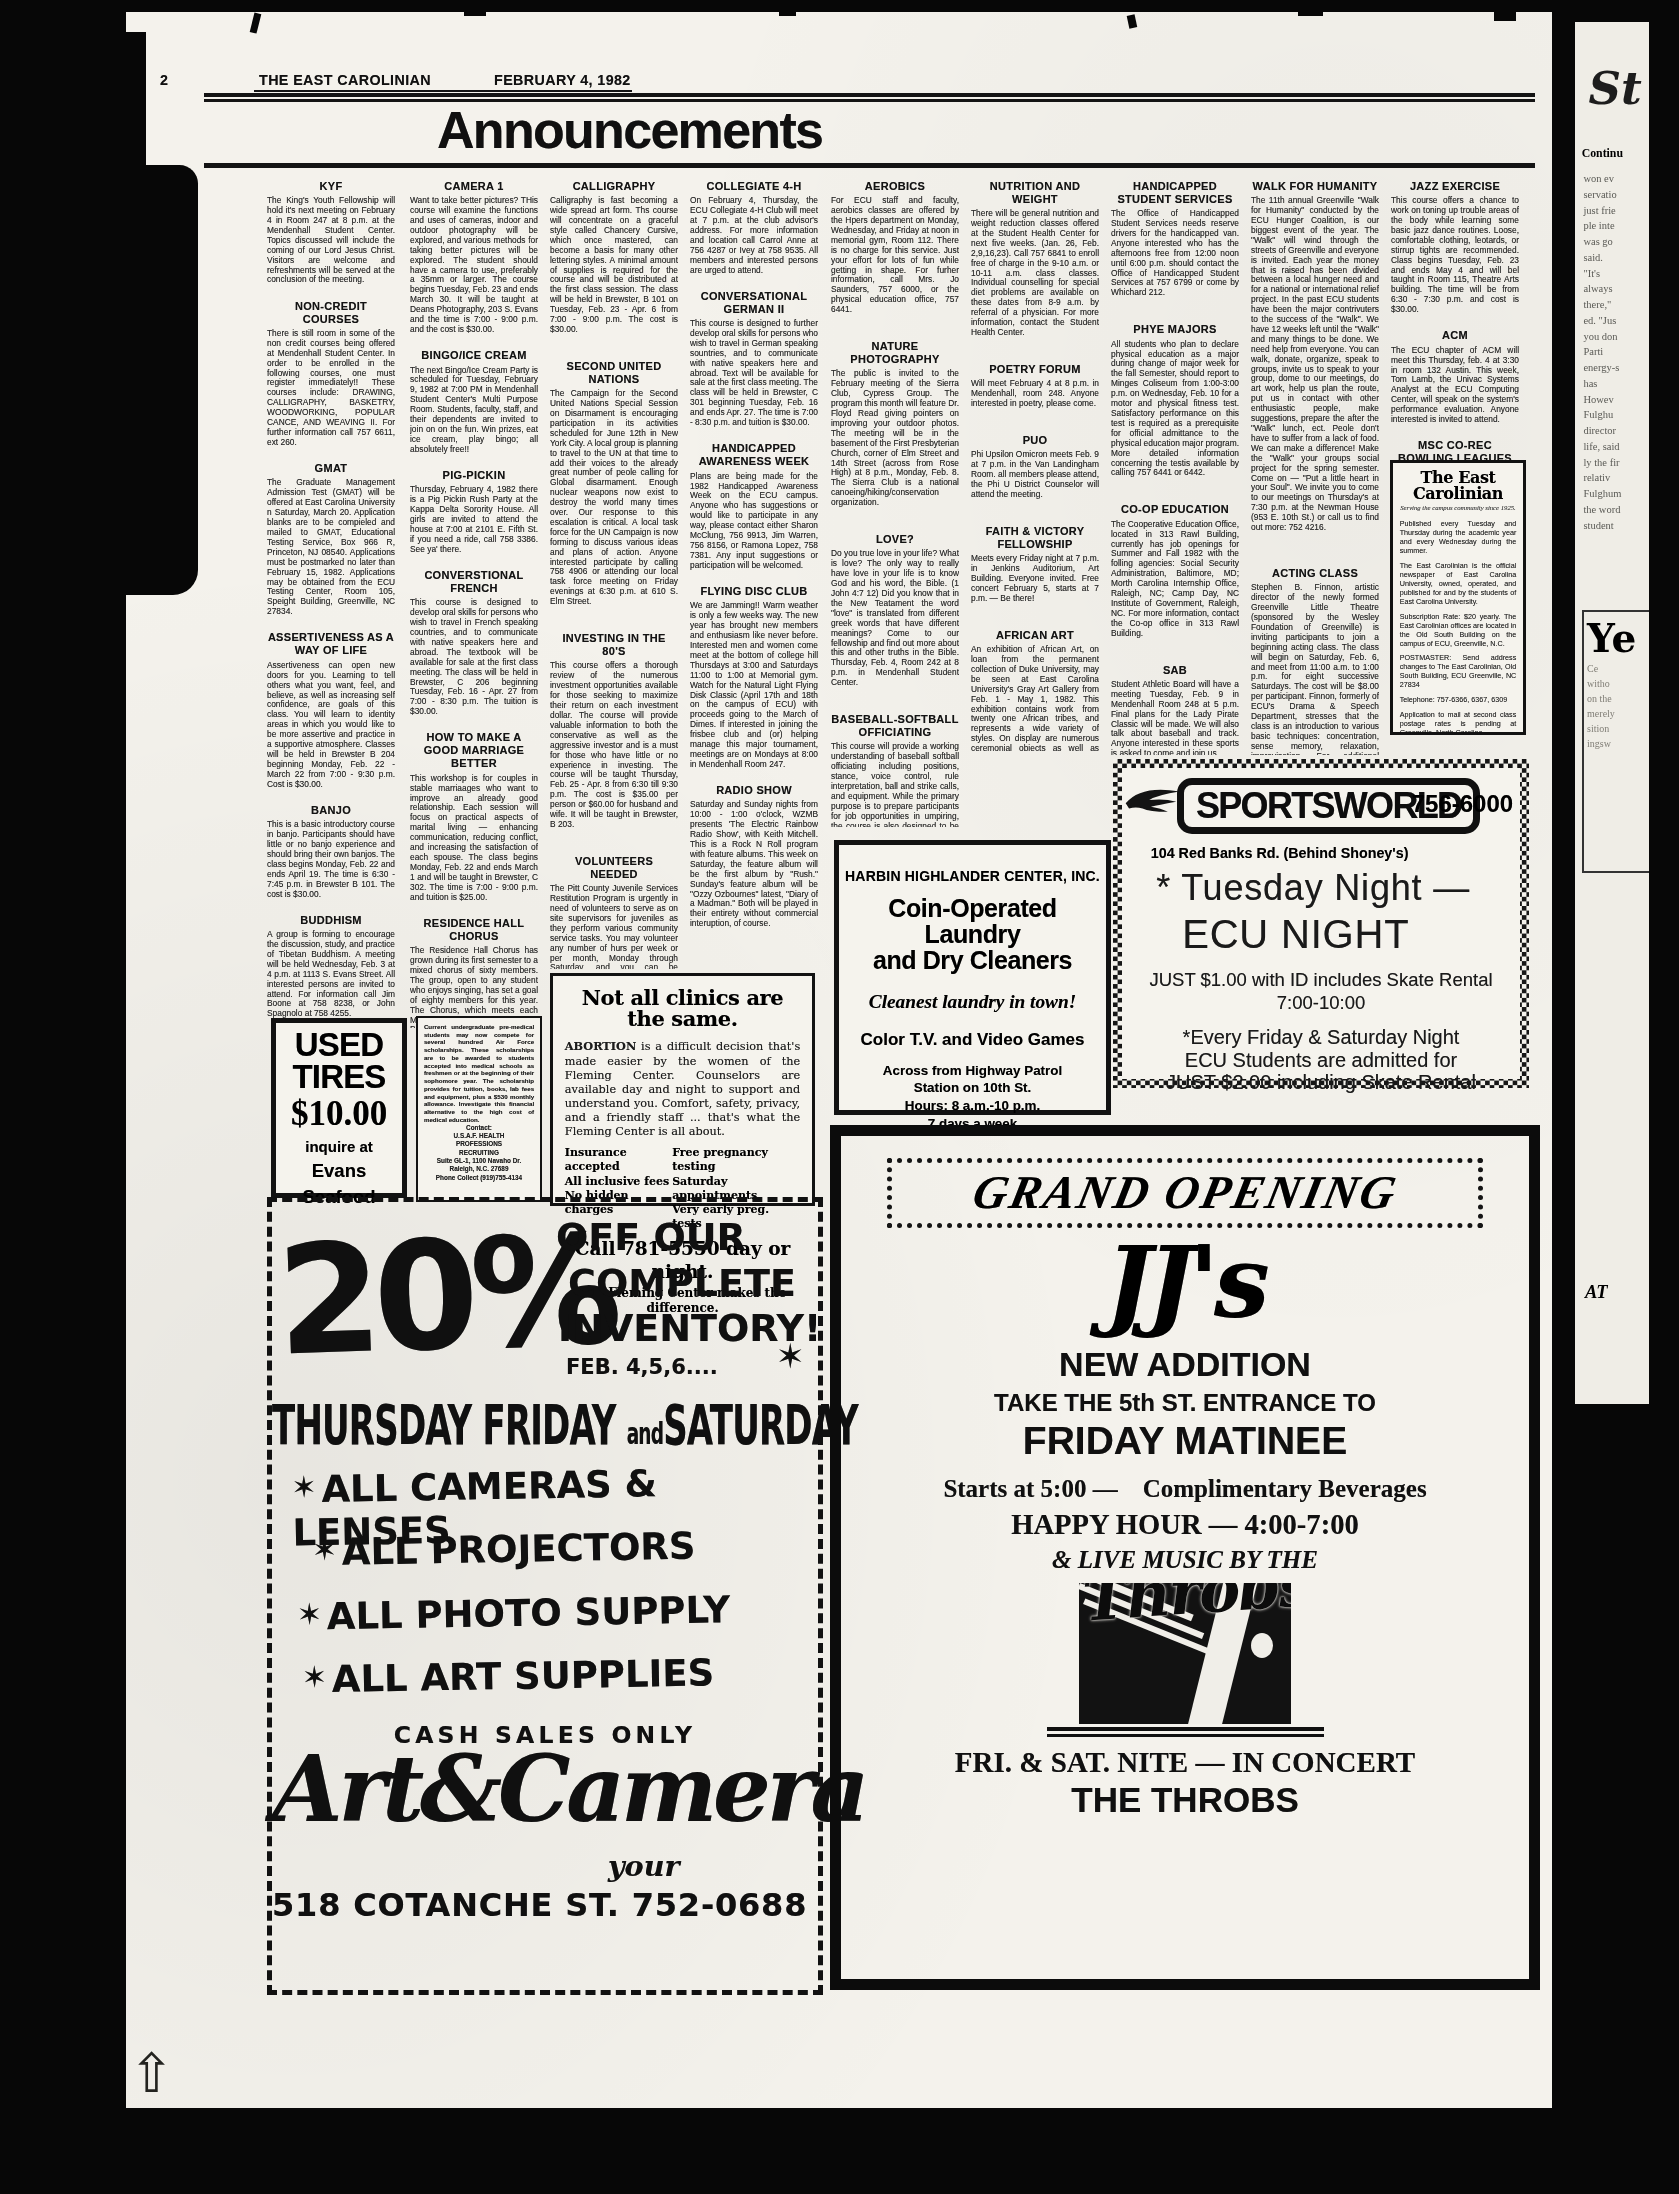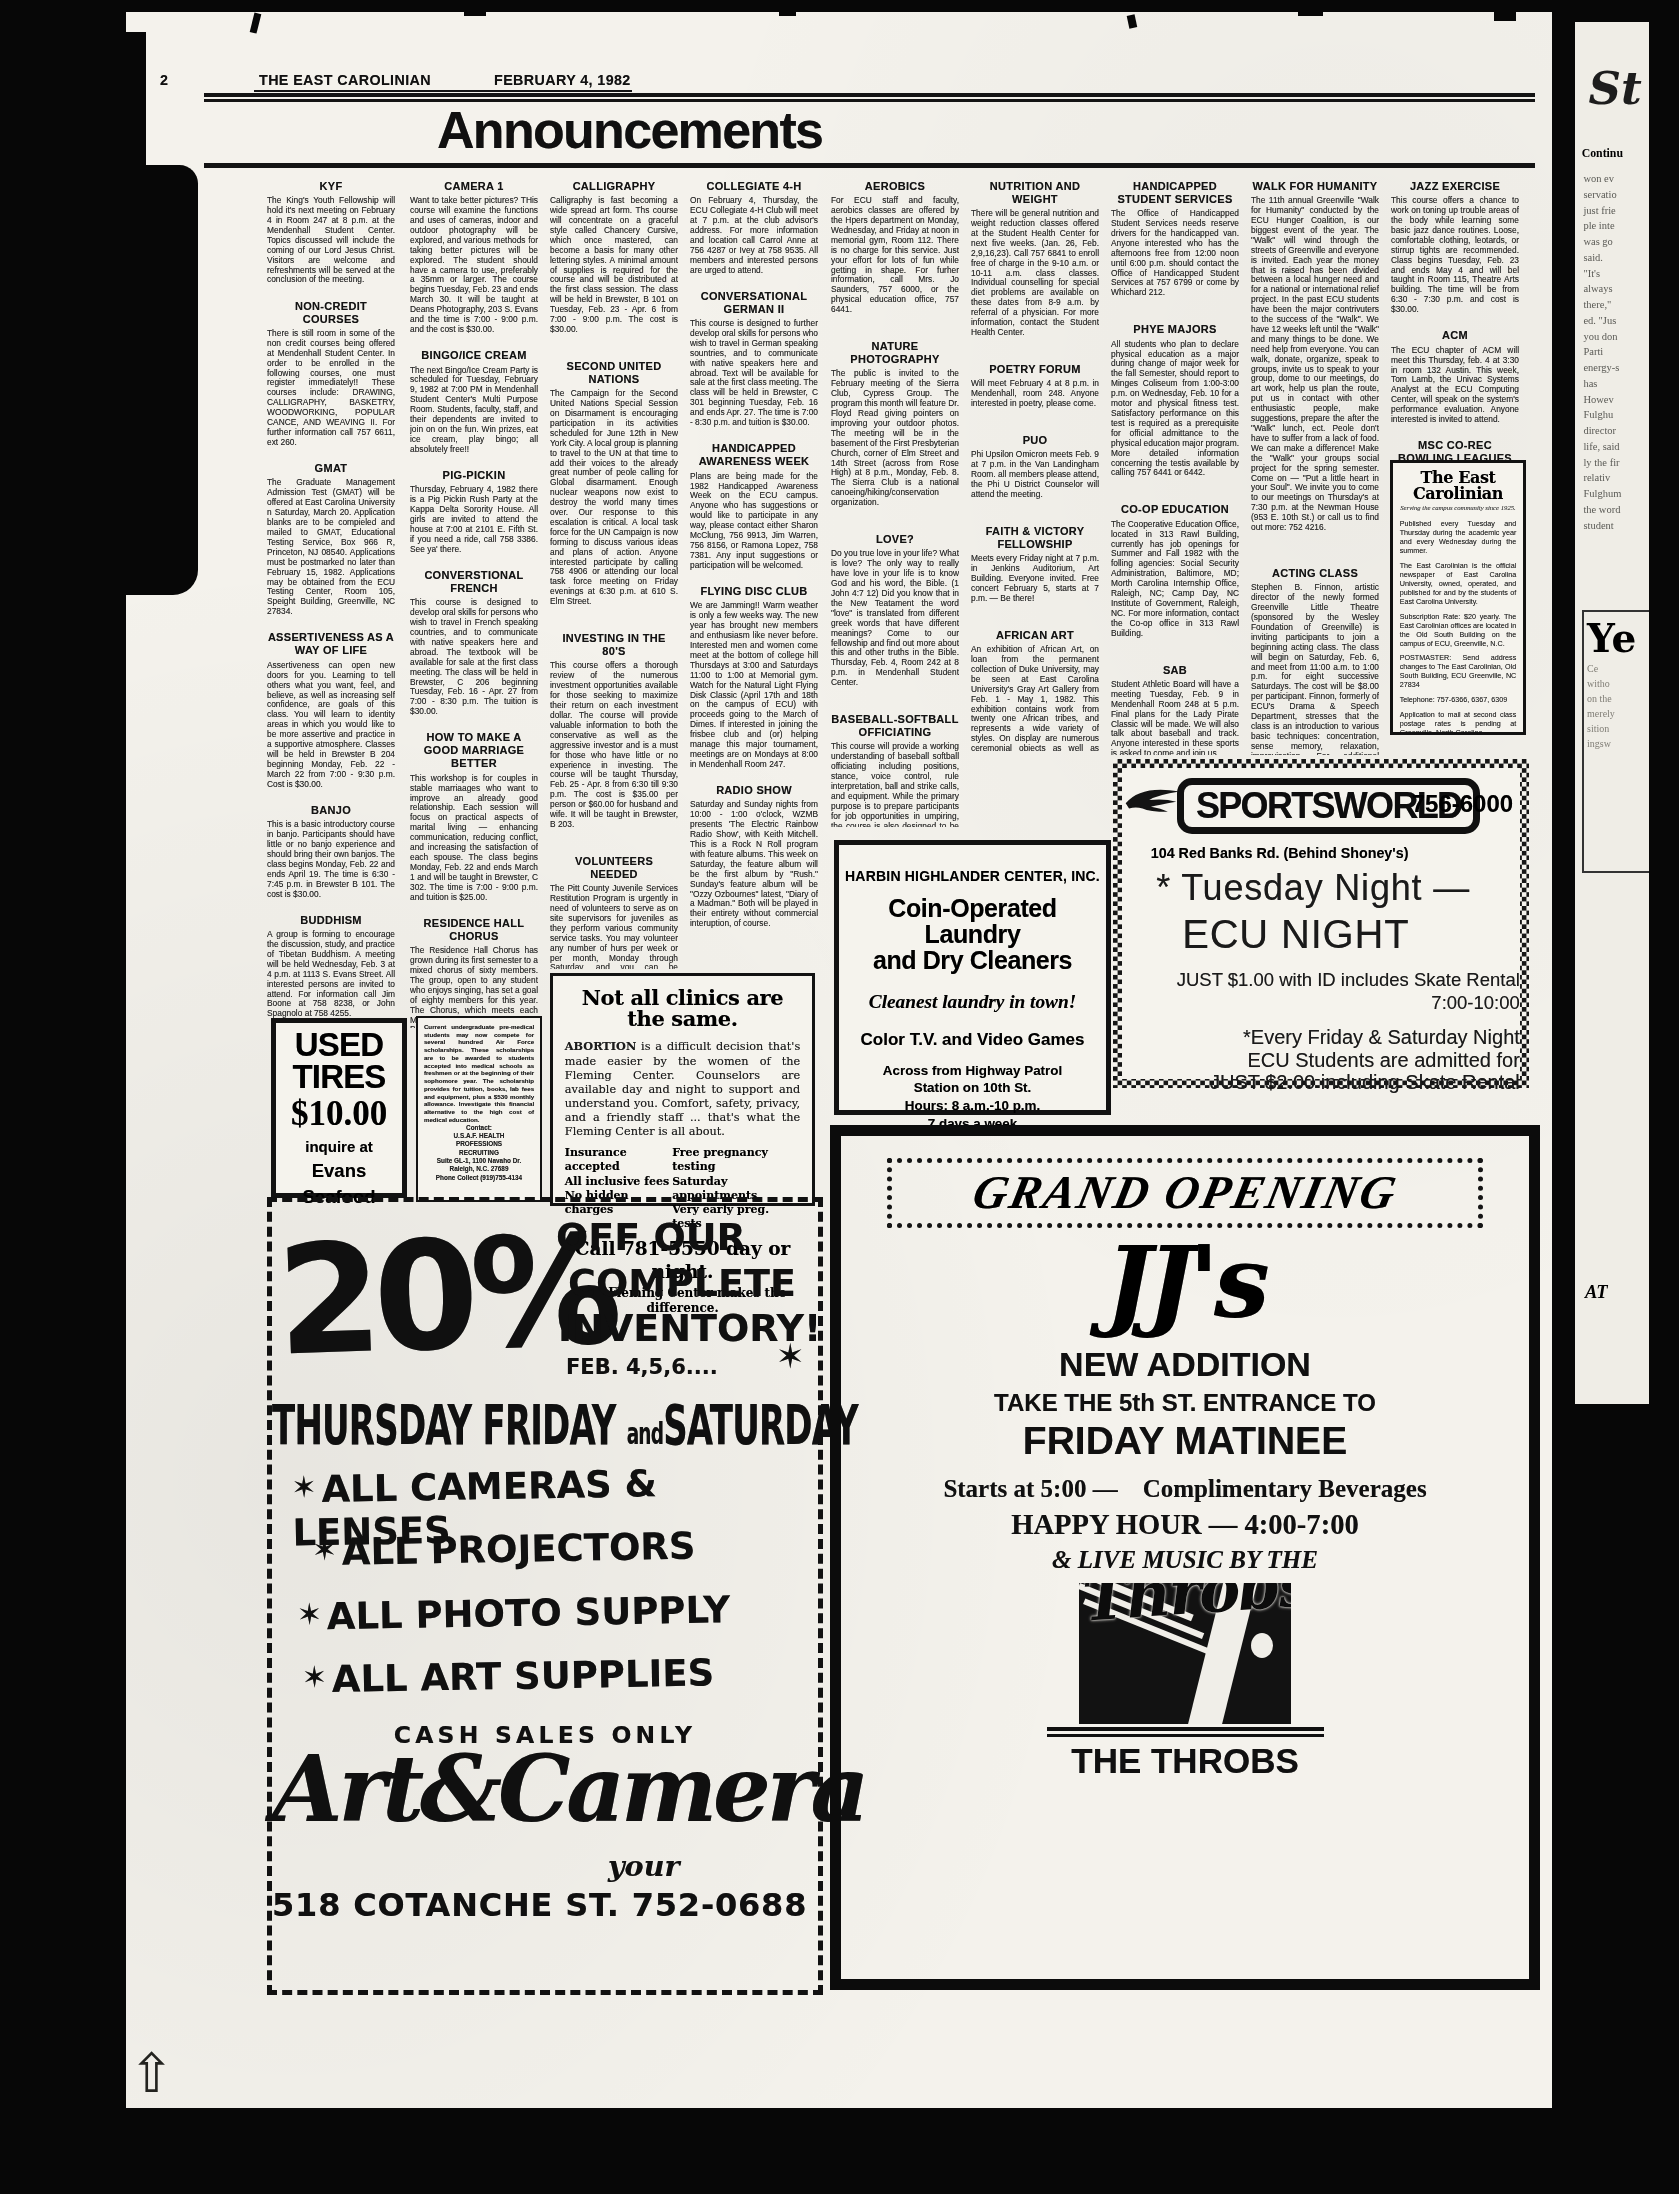--- a/index.html
+++ b/index.html
@@ -45,21 +45,21 @@
   #harbin .f{font:800 17px/1.2 "Liberation Sans",sans-serif;margin-top:17px}
   #harbin .loc{font:800 13.4px/1.3 "Liberation Sans",sans-serif;margin-top:11.8px}
   #harbin .hrs{font:800 13.4px/1.35 "Liberation Sans",sans-serif}
   
   #sw{background:repeating-conic-gradient(#161616 0% 25%,#f4f2ec 0% 50%);background-size:9.2px 9.2px;}
   #swin{position:absolute;inset:9.2px;background:#f5f3ed}
   #swlogo{position:absolute;left:55px;top:10px;border:7.6px solid #101010;border-radius:15px;padding:0px 11.8px;font:900 36px/1.18 "Liberation Sans",sans-serif;letter-spacing:-1.7px;color:#0d0d0d;background:#f5f3ed}
   #swphone{position:absolute;right:6.7px;top:22px;font:900 24px "Liberation Sans",sans-serif}
   #swaddr{position:absolute;left:28.6px;top:77px;font:800 14.3px "Liberation Sans",sans-serif}
   .swp1{position:absolute;font:400 36px/1 "Liberation Sans",sans-serif;letter-spacing:0.8px;color:#1a1a1a}
-  .swc{position:absolute;width:100%;text-align:right;font:400 18.5px/1.25 "Liberation Sans",sans-serif;color:#1a1a1a}
+  .swc{position:absolute;width:100%;text-align:center;font:400 18.5px/1.25 "Liberation Sans",sans-serif;color:#1a1a1a}
   
   #ac{border:5.9px dashed #111;background:transparent}
   .acT{position:absolute;font-family:"DejaVu Sans",sans-serif;font-weight:900;color:#101010}
   
   #jj{border:11px solid #0c0c0c;}
   #jjbanner{margin:22px auto 5px;width:579px;border:5.9px dotted #141414;padding:6.7px 3.4px;text-align:center}
   #jjbanner span{display:inline-block;font:800 italic 47px/1 "Liberation Serif",serif;transform:skewX(-12deg);letter-spacing:2.5px}
   #jjlogo{text-align:center;font:900 italic 99px/1 "DejaVu Serif",serif;letter-spacing:-5px;margin-top:3.4px}
   .jjh{text-align:center;font-family:"Liberation Sans",sans-serif;font-weight:800;color:#101010}
   .jjs{text-align:center;font-family:"Liberation Serif",serif;font-weight:700;color:#101010}
@@ -390,20 +390,21 @@
     <div id="jjphoto">
       <div class="stripe" style="left:-8.4px;top:8.4px;width:126px;height:6.7px;transform:rotate(22deg)"></div>
       <div class="stripe" style="left:-5px;top:25px;width:134px;height:5.9px;transform:rotate(22deg)"></div>
       <div class="stripe" style="left:0px;top:42px;width:143px;height:5.9px;transform:rotate(22deg)"></div>
       <div class="stripe" style="left:126px;top:-6.7px;width:34px;height:160px;transform:skewX(-14deg)"></div>
       <div class="stripe" style="left:172px;top:50px;width:22px;height:25px;border-radius:50%"></div>
       <div id="jjthrobs">The Throbs</div>
     </div>
     <div class="jjline"></div>
     <div class="jjline"></div>
+    <div class="jjs" style="font-size:29px;margin-top:8.4px">FRI. &amp; SAT. NITE — IN CONCERT</div>
     <div class="jjh" style="font-size:35px;margin-top:1.7px">THE THROBS</div>
   </div>
 
 </div>
 
 <div class="blob" style="left:126px;top:32px;width:20px;height:369px"></div>
 <div class="blob" style="left:126px;top:165px;width:72px;height:430px;border-radius:0 18.5px 25px 0"></div>
 <div class="blob" style="left:252px;top:13.4px;width:6.7px;height:20px;transform:rotate(14deg)"></div>
 <div class="blob" style="left:464px;top:8.4px;width:22px;height:7.6px"></div>
 <div class="blob" style="left:779px;top:6.7px;width:17px;height:9.2px"></div>

